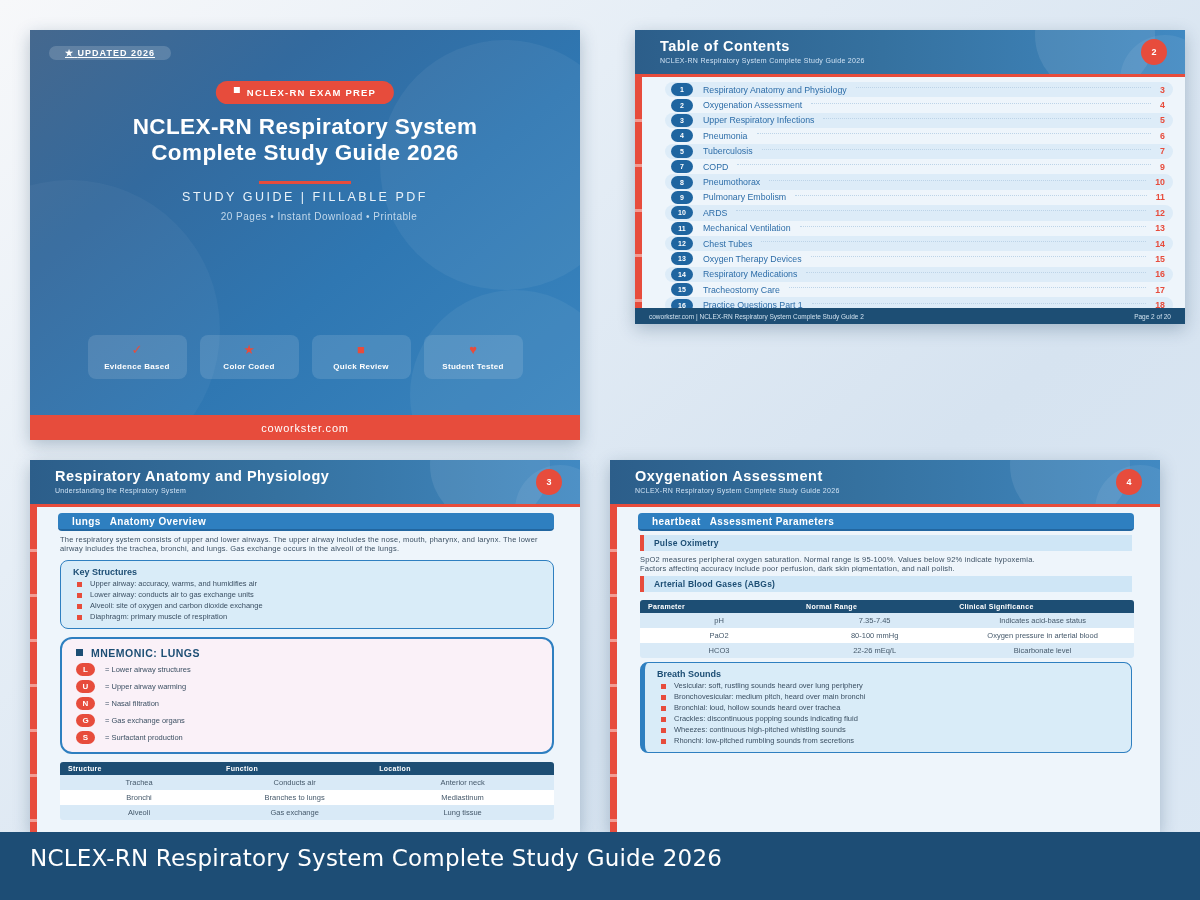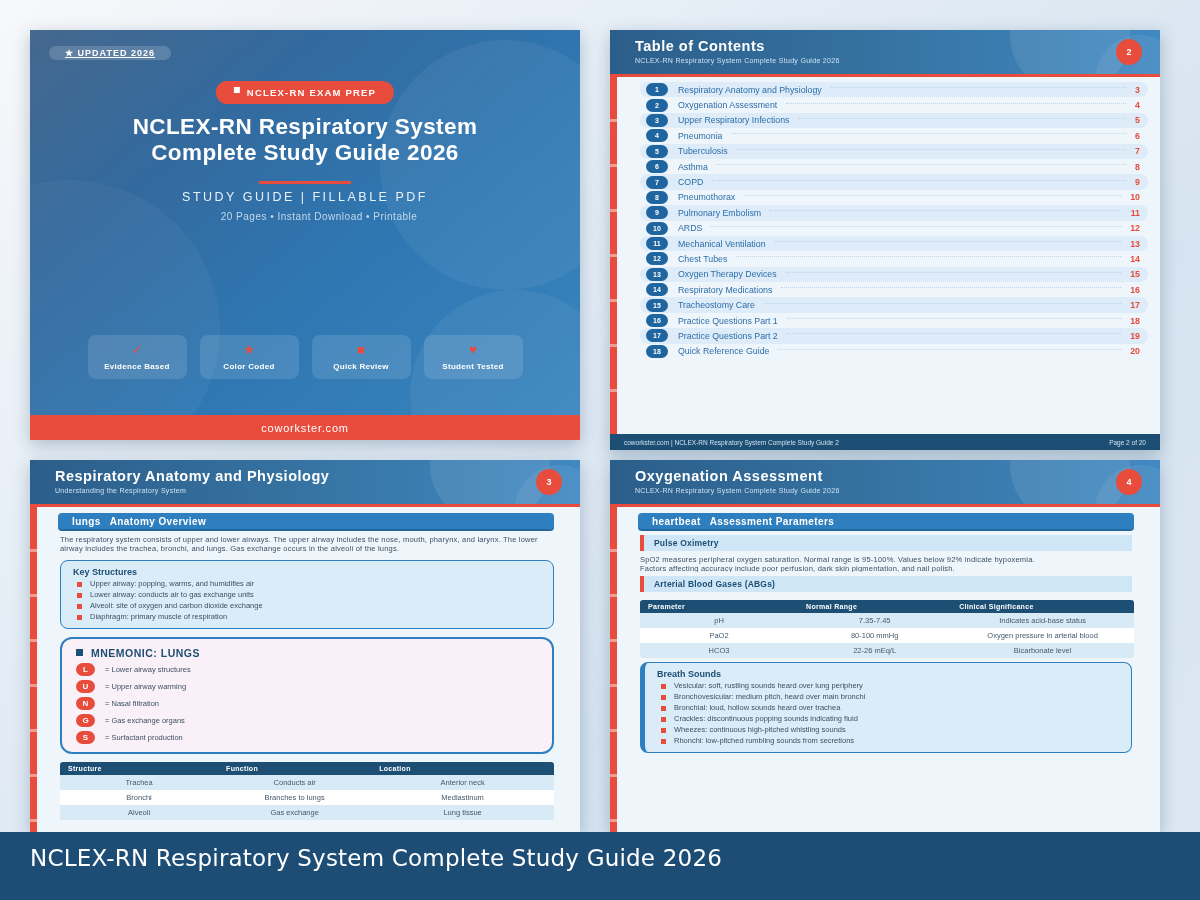--- a/index.html
+++ b/index.html
@@ -51,21 +51,21 @@
   .ih-title { position:absolute; left:25px; top:8px; color:#fff; font-size:14.5px; font-weight:bold; letter-spacing:.5px; }
   .ih-sub { position:absolute; left:25px; top:27px; color:#cfe2f4; font-size:7px; letter-spacing:.3px; }
   .page-badge { position:absolute; right:18px; top:9px; width:26px; height:26px; border-radius:50%;
     background:#e74c3c; color:#fff; font-size:9px; font-weight:bold;
     display:flex; align-items:center; justify-content:center; }
   .red-line { height:3px; background:#e74c3c; }
   .red-strip { position:absolute; left:0; top:47px; bottom:0; width:7px; background:#e74c3c;
     background-image:repeating-linear-gradient(180deg, transparent 0 42px, rgba(255,255,255,.45) 42px 45px); }
 
   
-  .toc { left:610px; top:30px; width:550px; height:420px; }
+  .toc { left:635px; top:30px; width:550px; height:294px; }
   .toc .red-strip { bottom:16px; }
   .toc-list { position:absolute; left:30px; right:12px; top:52px; }
   .toc-row { display:flex; align-items:center; height:15.4px; padding:0 8px 0 6px; border-radius:8px; }
   .toc-list div.toc-row:nth-of-type(odd) { background:#ddecf8; }
   .toc-num { width:22px; height:13px; border-radius:7px; background:#1f65a0; color:#fff;
     font-size:7px; font-weight:bold; display:flex; align-items:center; justify-content:center; flex:0 0 auto; }
   .toc-label { margin-left:10px; font-size:8.8px; color:#2d6da8; white-space:nowrap; }
   .toc-dots { flex:1; border-bottom:1.5px dotted #bdd4e8; margin:0 9px; transform:translateY(-2px); }
   .toc-page { font-size:8.8px; font-weight:bold; color:#e74c3c; flex:0 0 auto; }
   .inner-footer { position:absolute; left:0; right:0; bottom:0; height:16px; background:#1d4e74;
@@ -197,26 +197,20 @@
         <span class="toc-page">6</span>
       </div>
 
       <div class="toc-row">
         <span class="toc-num">5</span>
         <span class="toc-label">Tuberculosis</span>
         <span class="toc-dots"></span>
         <span class="toc-page">7</span>
       </div>
 
-      <div class="toc-row">
-        <span class="toc-num">6</span>
-        <span class="toc-label">Asthma</span>
-        <span class="toc-dots"></span>
-        <span class="toc-page">8</span>
-      </div>
 
       <div class="toc-row">
         <span class="toc-num">7</span>
         <span class="toc-label">COPD</span>
         <span class="toc-dots"></span>
         <span class="toc-page">9</span>
       </div>
 
       <div class="toc-row">
         <span class="toc-num">8</span>
@@ -317,21 +311,21 @@
     <span>Anatomy Overview</span>
   </div>
   <div class="body-par">The respiratory system consists of upper and lower airways. The upper airway includes the nose, mouth, pharynx, and larynx. The lower airway includes the trachea, bronchi, and lungs. Gas exchange occurs in the alveoli of the lungs.</div>
 
   <div class="info-box">
     <div class="box-title">Key Structures</div>
     <div>
 
         <div class="bullet-row">
           <span class="bullet-sq"></span>
-          <span class="bullet-text">Upper airway: popping, warms, and humidifies air</span>
+          <span class="bullet-text">Upper airway: accuracy, warms, and humidifies air</span>
         </div>
 
         <div class="bullet-row">
           <span class="bullet-sq"></span>
           <span class="bullet-text">Lower airway: conducts air to gas exchange units</span>
         </div>
 
         <div class="bullet-row">
           <span class="bullet-sq"></span>
           <span class="bullet-text">Alveoli: site of oxygen and carbon dioxide exchange</span>

